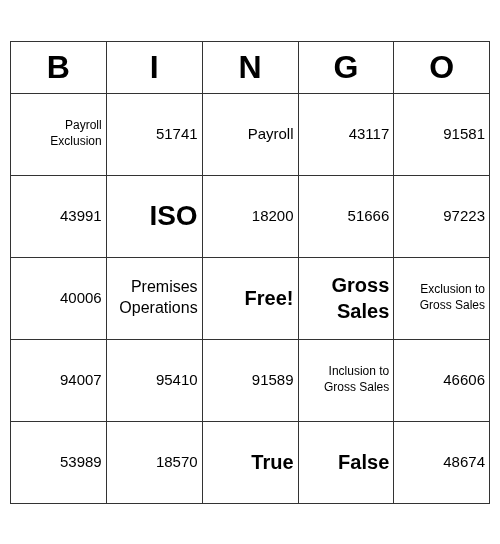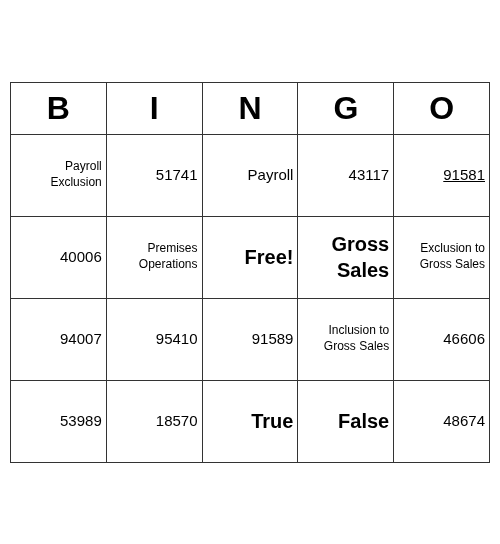--- a/index.html
+++ b/index.html
@@ -49,25 +49,32 @@
         <th>G</th>
         <th>O</th>
       </tr>
   </thead>
   <tbody class="bingo-body">
   <tr>
         <td style="font-size: 12px;">Payroll Exclusion</td>
         <td style="font-size: 15px;">51741</td>
         <td style="font-size: 15px;">Payroll</td>
         <td style="font-size: 15px;">43117</td>
-        <td style="font-size: 15px; text-decoration: underline;">91581</td>
+        <td style="font-size: 15px;">91581</td>
+      </tr>
+      <tr>
+        <td style="font-size: 15px;">43991</td>
+        <td style="font-size: 28px; font-weight: bold;">ISO</td>
+        <td style="font-size: 15px;">18200</td>
+        <td style="font-size: 15px;">51666</td>
+        <td style="font-size: 15px;">97223</td>
       </tr>
       <tr>
         <td style="font-size: 15px;">40006</td>
-        <td style="font-size: 12px;">Premises Operations</td>
+        <td style="font-size: 16px;">Premises Operations</td>
         <td style="font-size: 20px; font-weight: bold;">Free!</td>
         <td style="font-size: 20px; font-weight: bold;">Gross Sales</td>
         <td style="font-size: 12px;">Exclusion to Gross Sales</td>
       </tr>
       <tr>
         <td style="font-size: 15px; margin-left: 20px;">94007</td>
         <td style="font-size: 15px;">95410</td>
         <td style="font-size: 15px;">91589</td>
         <td style="font-size: 12px;">Inclusion to Gross Sales</td>
         <td style="font-size: 15px;">46606</td>

